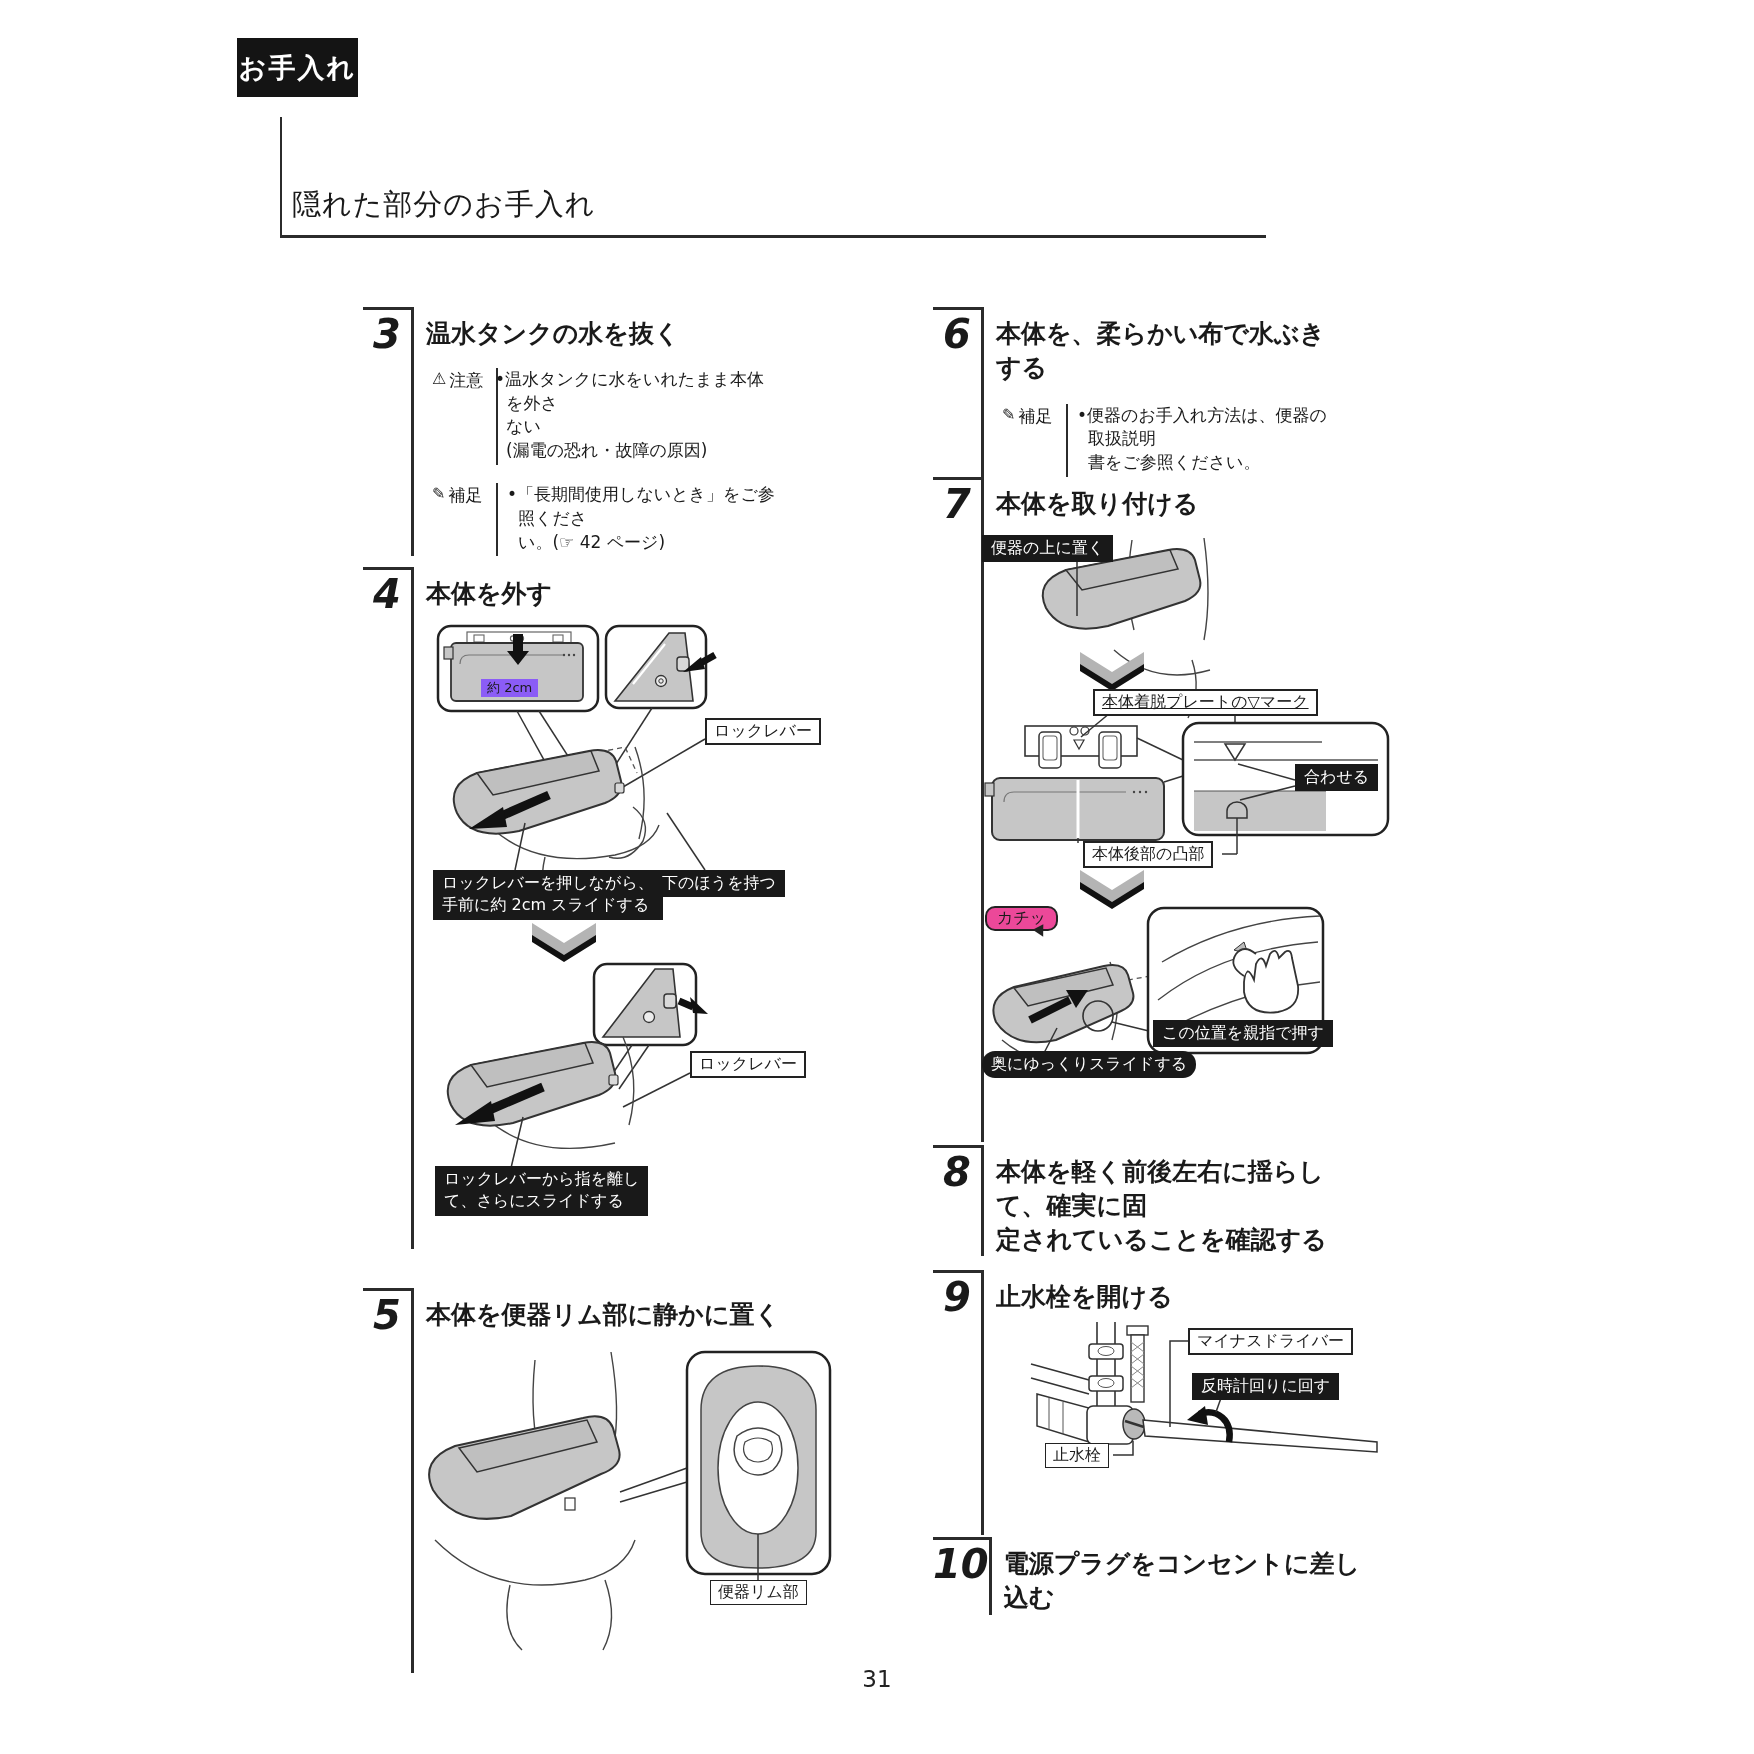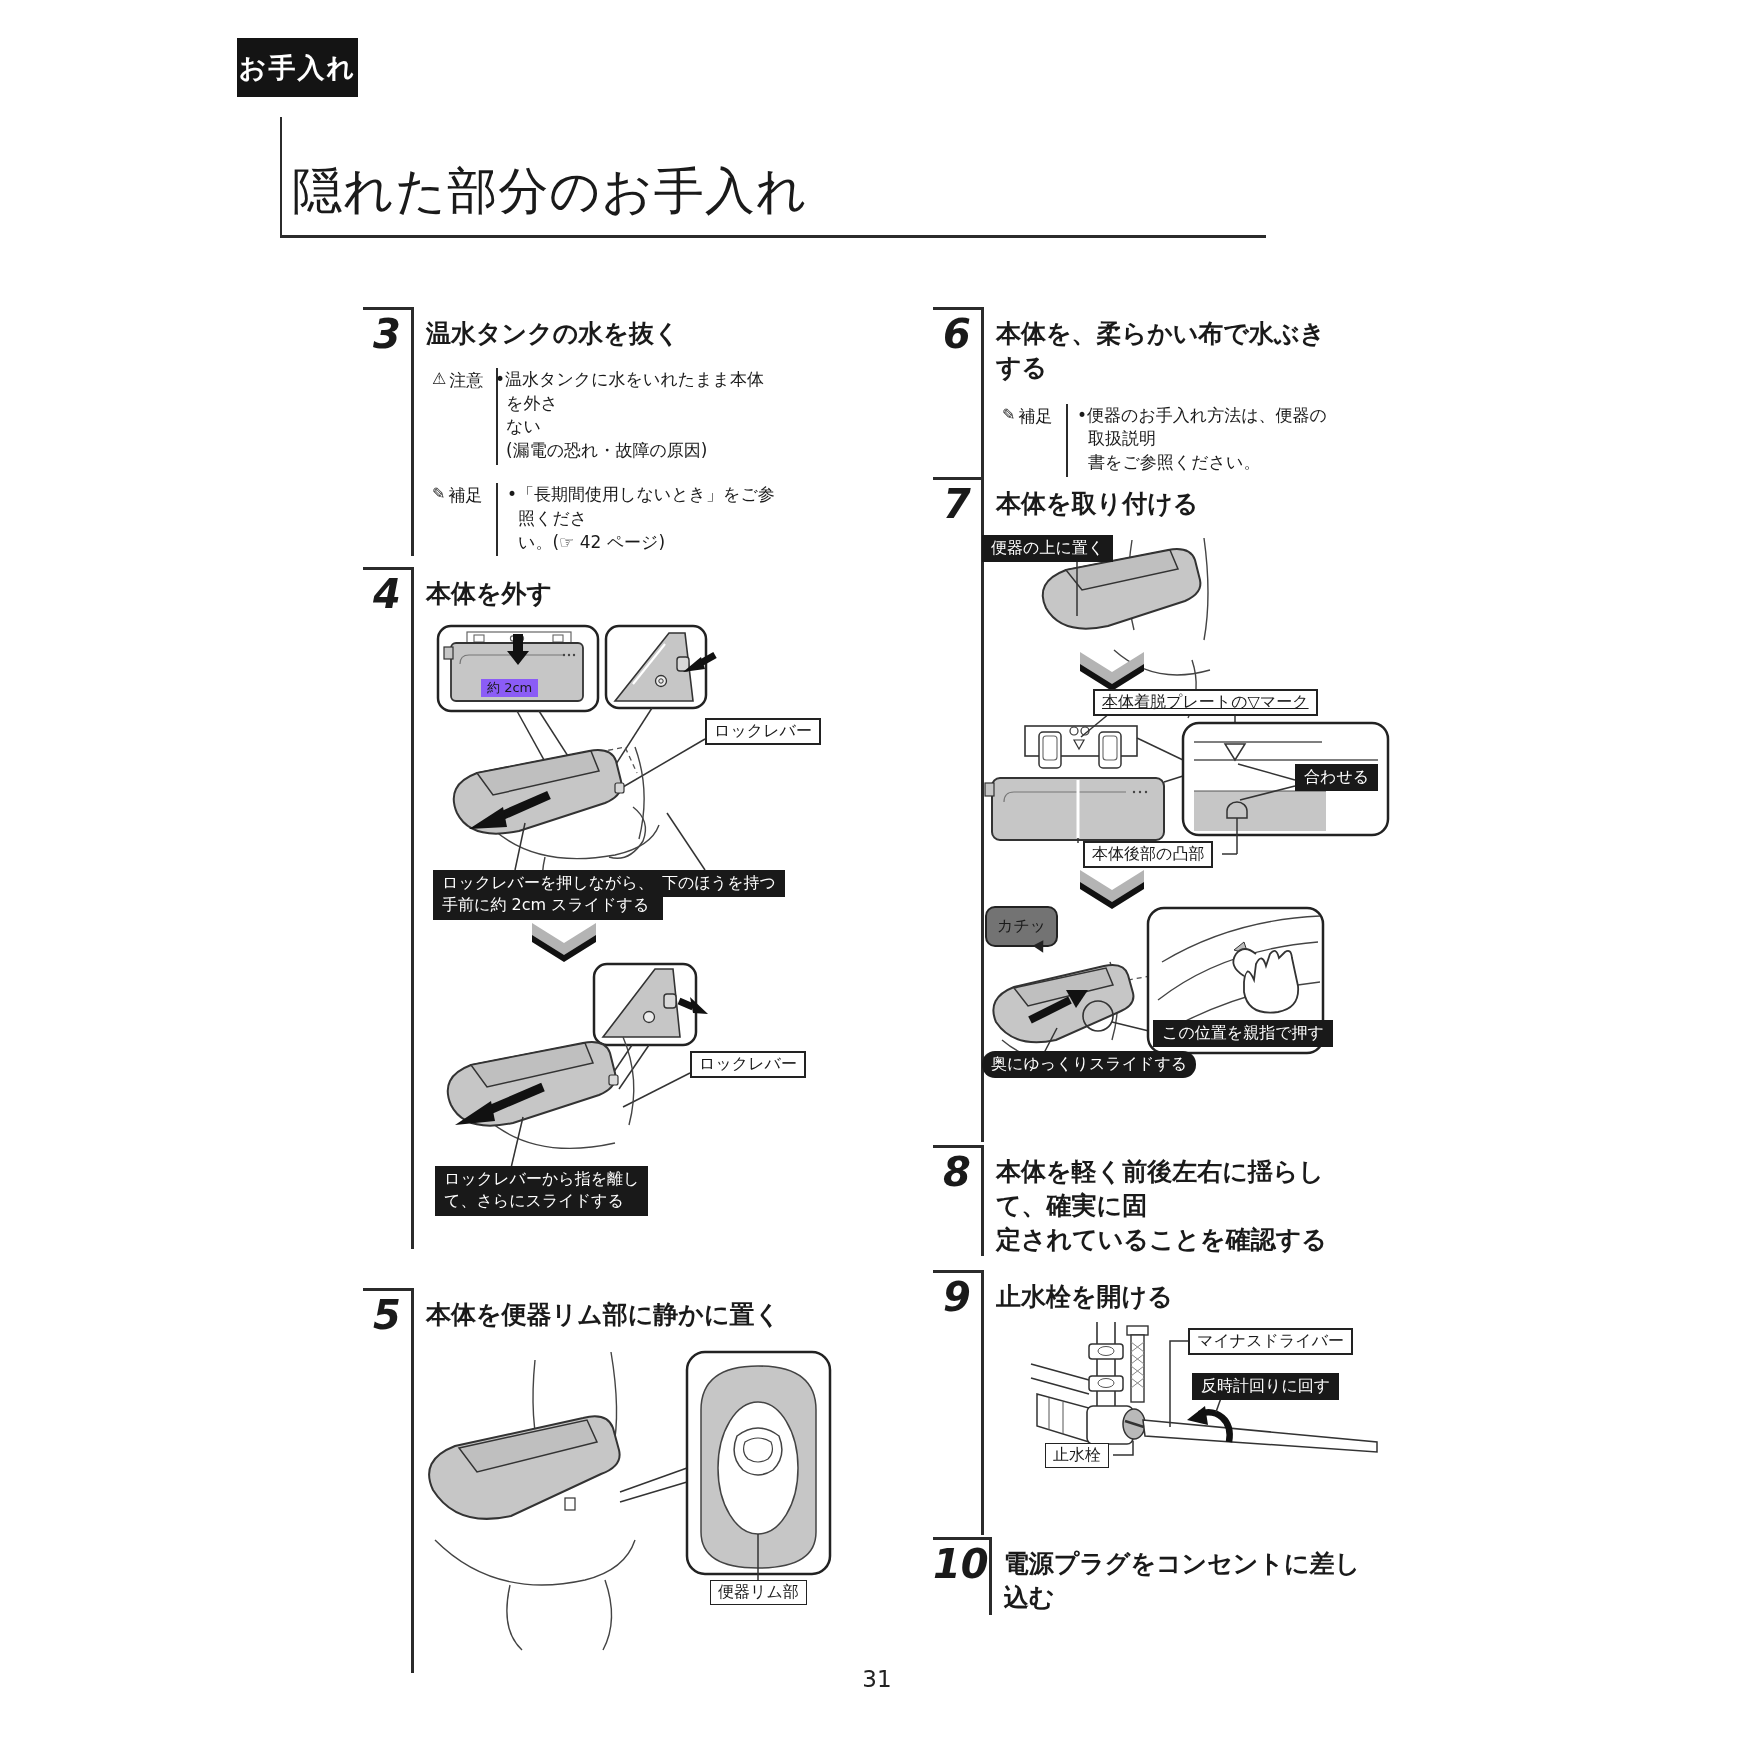--- a/index.html
+++ b/index.html
@@ -2,40 +2,40 @@
 <html><head>
 <meta charset="utf-8">
 <style>
   html,body{margin:0;padding:0;}
   body{width:1754px;height:1754px;position:relative;background:#ffffff;overflow:hidden;
        font-family:"DejaVu Sans","Liberation Sans",sans-serif;color:#1a1a1a;}
   .badge{position:absolute;left:237px;top:38px;width:121px;height:59px;background:#141414;color:#fff;
          font-size:27px;font-weight:bold;display:flex;align-items:center;justify-content:center;letter-spacing:2px;}
   .title-wrap{position:absolute;left:280px;top:117px;width:984px;height:118px;
               border-left:2.5px solid #2b2b2b;border-bottom:3.5px solid #2b2b2b;}
-  .page-title{position:absolute;left:10px;bottom:10px;font-size:50px;letter-spacing:1px;}
+  .page-title{position:absolute;left:10px;bottom:10px;font-size:29px;letter-spacing:1px;}
   .step{position:absolute;display:flex;align-items:stretch;}
   .step-num{flex:0 0 48px;border-top:3px solid #2b2b2b;font-style:italic;font-weight:bold;font-size:40px;
             text-align:center;padding-top:4px;line-height:1;height:56px;}
   .step-body{border-left:3px solid #2b2b2b;padding:10px 0 0 12px;position:relative;}
   .step-title{font-size:25px;font-weight:bold;line-height:1.35;white-space:pre-line;}
   .note-row{display:flex;font-size:17px;margin-left:6px;}
   .note-head{flex:0 0 64px;display:flex;align-items:flex-start;gap:3px;padding-top:1px;}
   .note-icon{font-size:16px;}
   .note-text{border-left:2.5px solid #2b2b2b;padding:0 0 2px 20px;text-indent:-11px;
              white-space:pre-line;line-height:1.4;}
   .illo{position:absolute;}
   .black-label{position:absolute;background:#191919;color:#fff;font-size:16px;line-height:1.4;
                padding:2px 9px 3px;white-space:pre-line;}
   .tag{position:absolute;background:#fff;border:2px solid #222;font-size:16px;line-height:1.3;
        padding:1px 7px;white-space:nowrap;}
   .tag.thin{border-width:1.5px;}
   .wtag{position:absolute;background:#8b5cf6;font-size:13px;padding:0 6px;white-space:nowrap;}
-  .bubble{position:absolute;background:#737373;border:2.5px solid #222;border-radius:10px;
-          font-size:16px;padding:8px 10px;white-space:nowrap;}
+  .bubble{position:absolute;background:#ec4899;border:2.5px solid #222;border-radius:10px;
+          font-size:16px;padding:0 10px;white-space:nowrap;}
   .bubble::after{content:"";position:absolute;right:8px;bottom:-14px;border:6px solid transparent;
                  border-top:11px solid #222;transform:rotate(-28deg);}
   .page-num{position:absolute;left:0;right:0;top:1666px;text-align:center;font-size:23px;color:#222;}
   svg{position:absolute;left:0;top:0;}
   .frame{fill:#fff;stroke:#222;stroke-width:2.5;}
   .unit{fill:#c6c6c6;stroke:#333;stroke-width:2;}
   .lid{fill:#bfbfbf;stroke:#333;stroke-width:1.5;}
   .oline{fill:none;stroke:#444;stroke-width:1.4;}
   .dash{fill:none;stroke:#555;stroke-width:1.3;stroke-dasharray:5 4;}
   .lead{fill:none;stroke:#333;stroke-width:1.5;}

